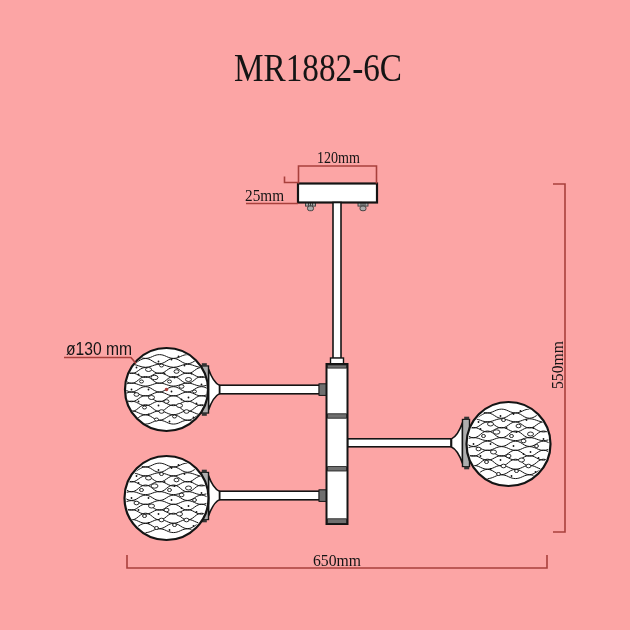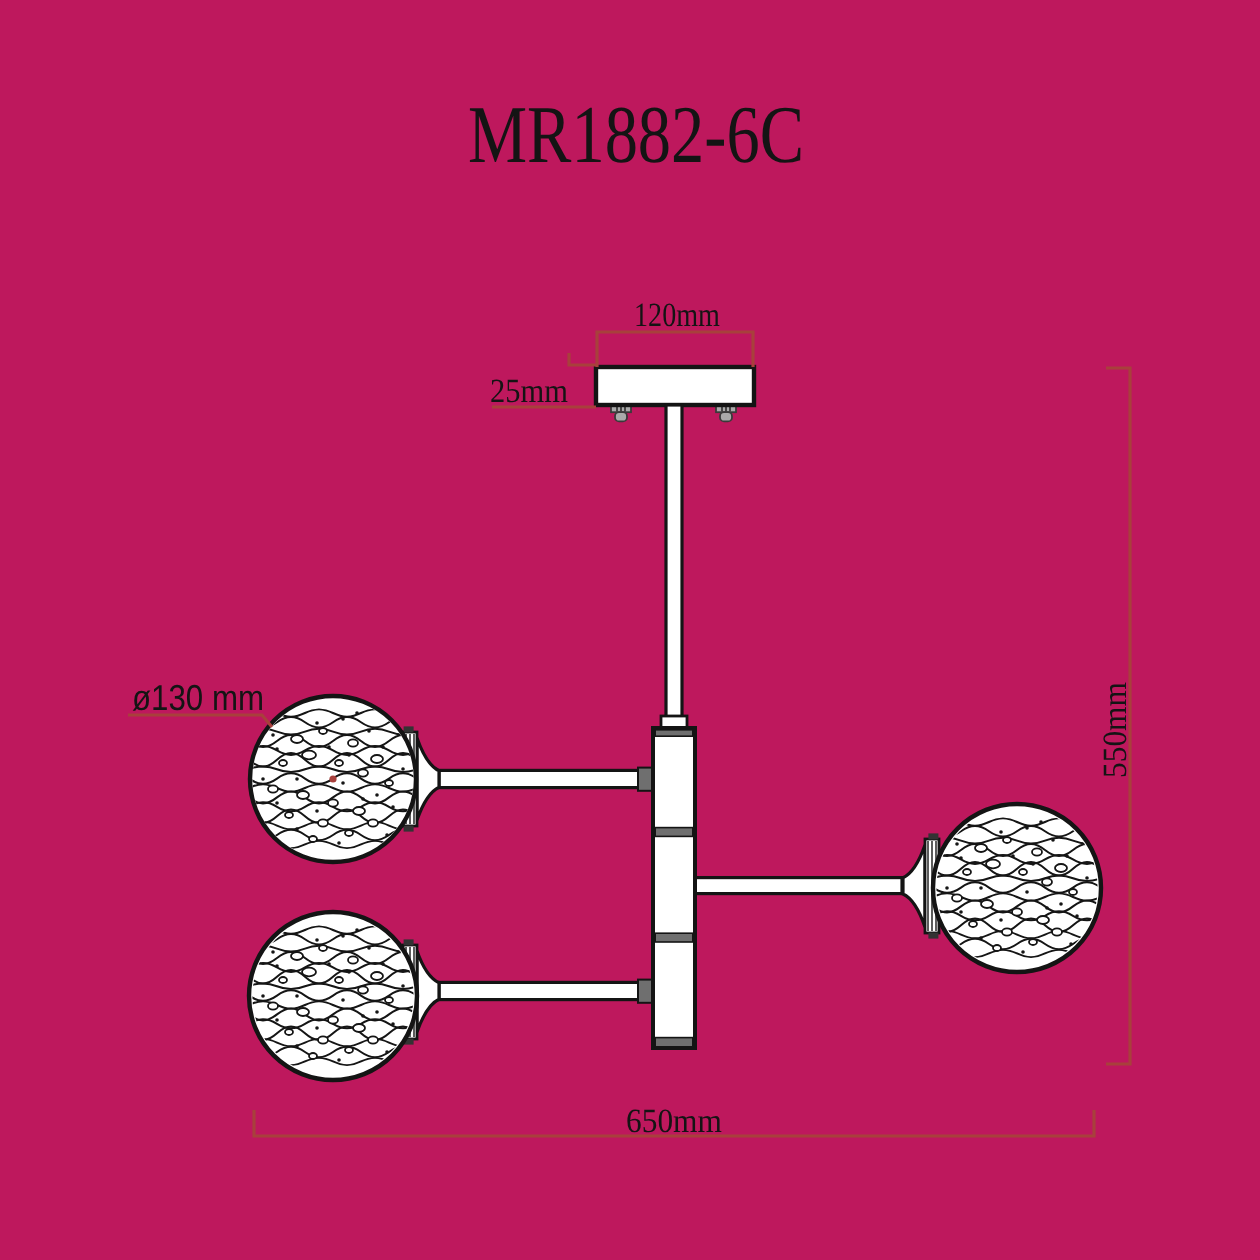--- a/index.html
+++ b/index.html
@@ -1,16 +1,16 @@
 <!DOCTYPE html>
 <html><head>
 <meta charset="utf-8">
 <style>
   html,body{margin:0;padding:0;background:#ffffff;}
-  .canvas{position:relative;width:630px;height:630px;background:#be185d;overflow:hidden;}
+  .canvas{position:relative;width:630px;height:630px;background:#fca5a5;overflow:hidden;}
   svg{display:block;}
   text{font-family:"Liberation Serif","DejaVu Serif",serif;}
   .dim-label{font-size:17px;}
   .sans-label{font-family:"Liberation Sans","DejaVu Sans",sans-serif;font-size:18px;}
   .title-text{font-size:41px;}
 </style>
 </head>
 <body>
 
 <div class="canvas">

